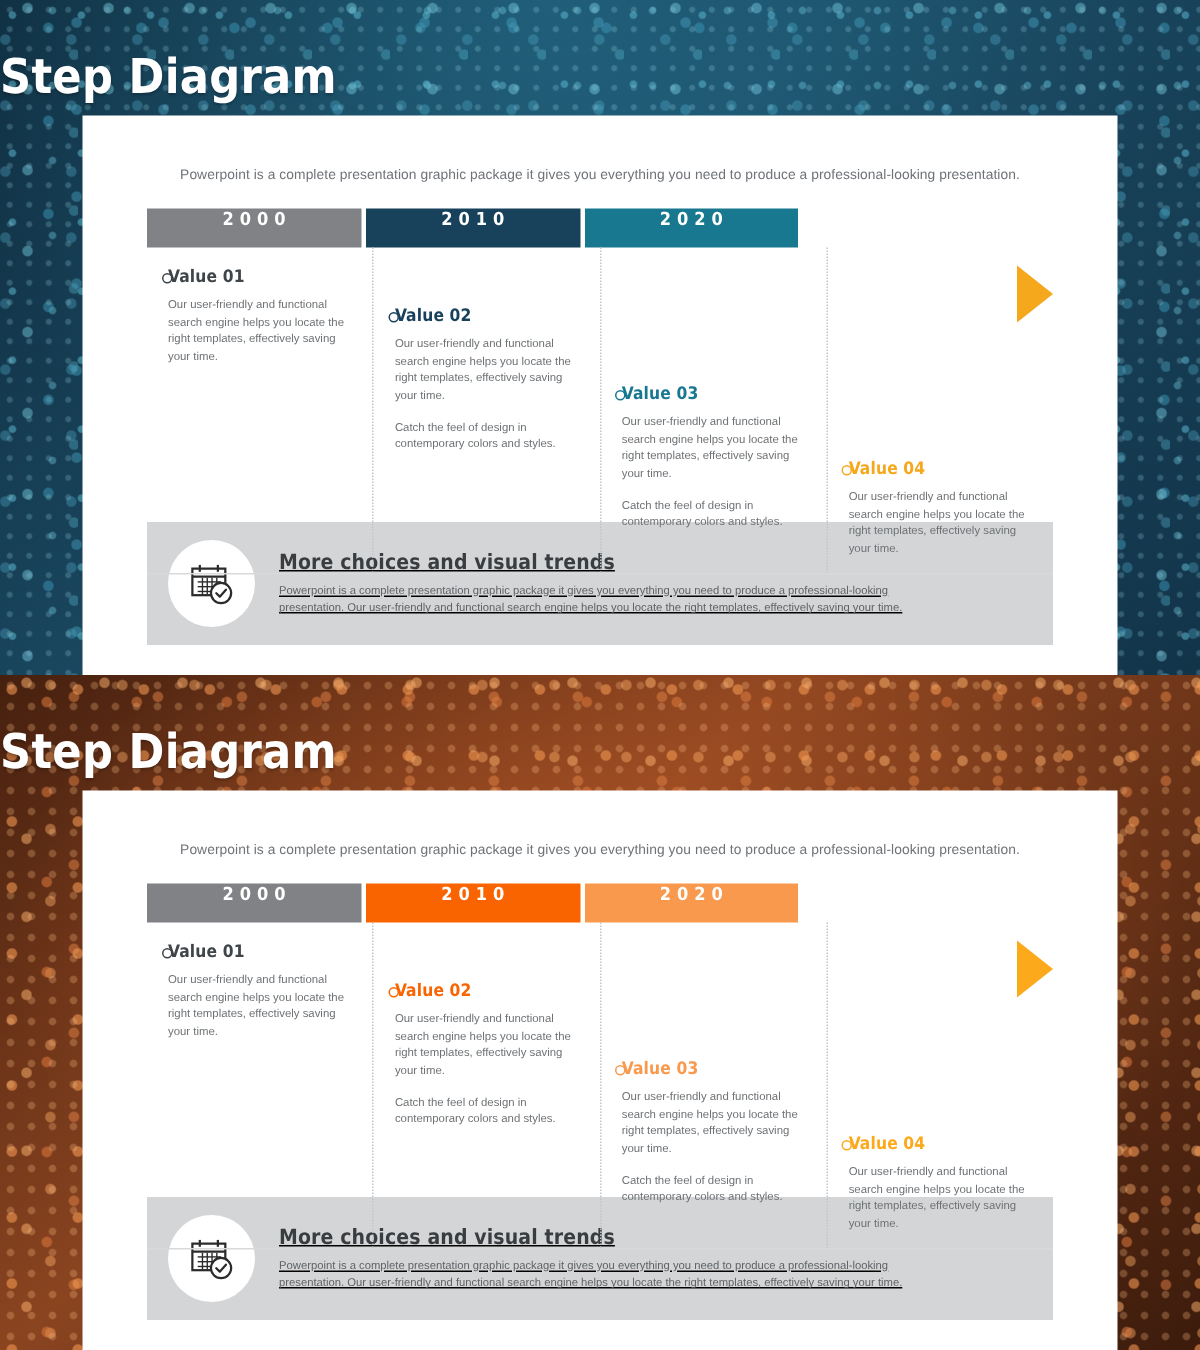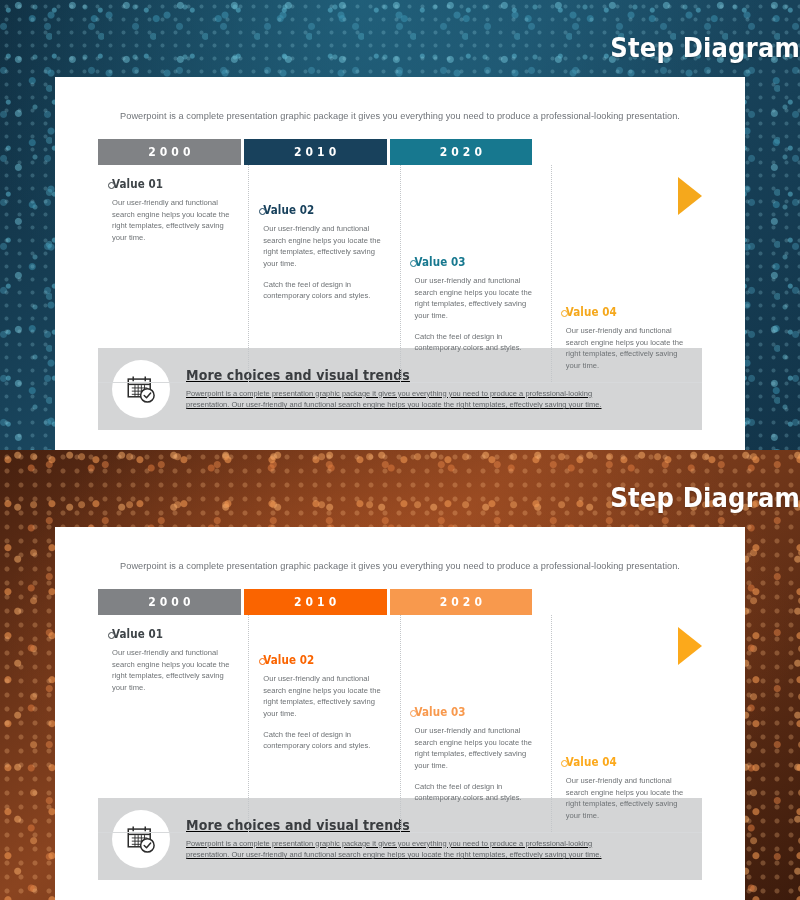--- a/index.html
+++ b/index.html
@@ -72,25 +72,25 @@
     position: absolute; inset: 0;
     background-image:
       radial-gradient(circle, rgba(255,190,130,.35) 0 2px, transparent 3px);
     background-size: 14px 14px;
     opacity: .8;
   }
 
   .slide-title {
     position: relative;
     z-index: 2;
-    text-align: right;
+    text-align: left;
     color: #ffffff;
     font-family: "DejaVu Sans Condensed", "Liberation Sans Narrow", "Liberation Sans", sans-serif;
     font-weight: 700;
-    font-size: 27px;
+    font-size: 32px;
     letter-spacing: .2px;
     padding-top: 32px;
     text-shadow: 0 1px 2px rgba(0,0,0,.25);
   }
 
   
   .card {
     position: absolute;
     left: 55px;
     top: 77px;
@@ -120,21 +120,20 @@
   .bars {
     position: relative;
     display: flex;
     height: 26px;
     gap: 3px;
   }
   .bar {
     flex: 1;
     position: relative;
     display: flex;
-    align-items: center;
     justify-content: center;
     color: #ffffff;
     font-weight: 700;
     font-size: 12px;
     letter-spacing: 4px;
     text-indent: 4px;
     font-family: "DejaVu Sans Condensed", "Liberation Sans Narrow", "Liberation Sans", sans-serif;
   }
   .bar.last { margin-right: 24px; margin-top: 44px; }
   .bar.last::after {

